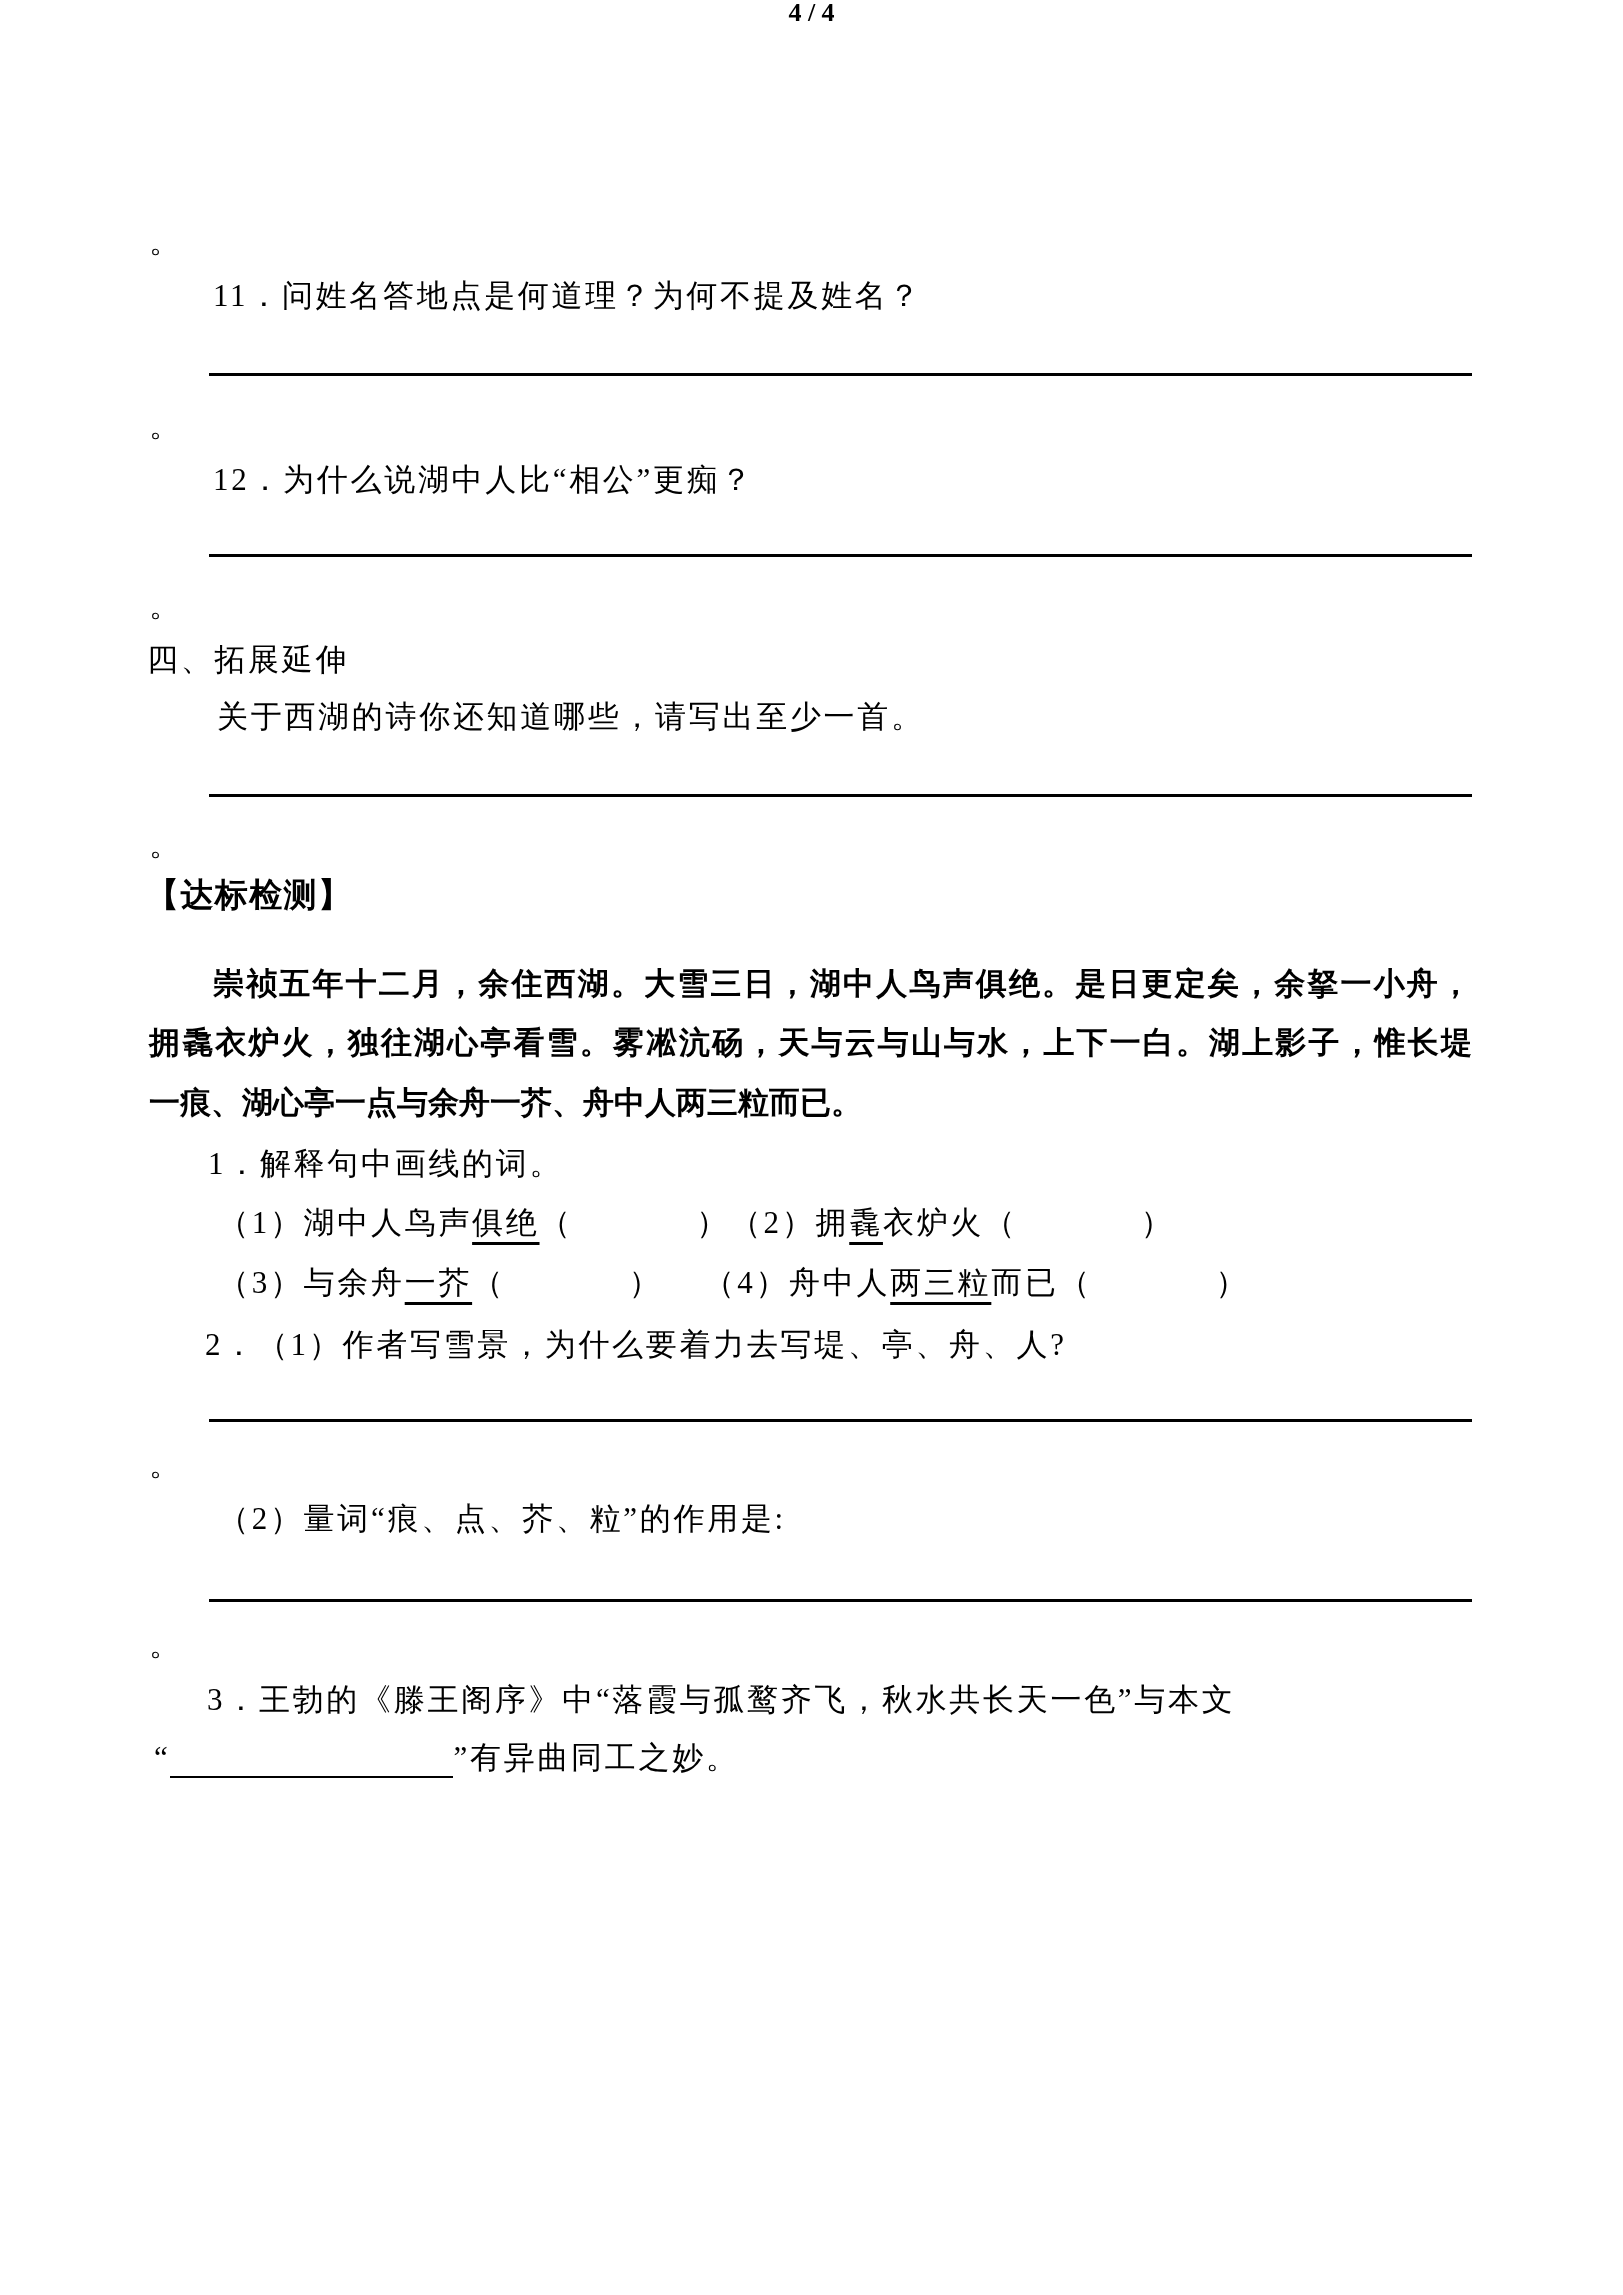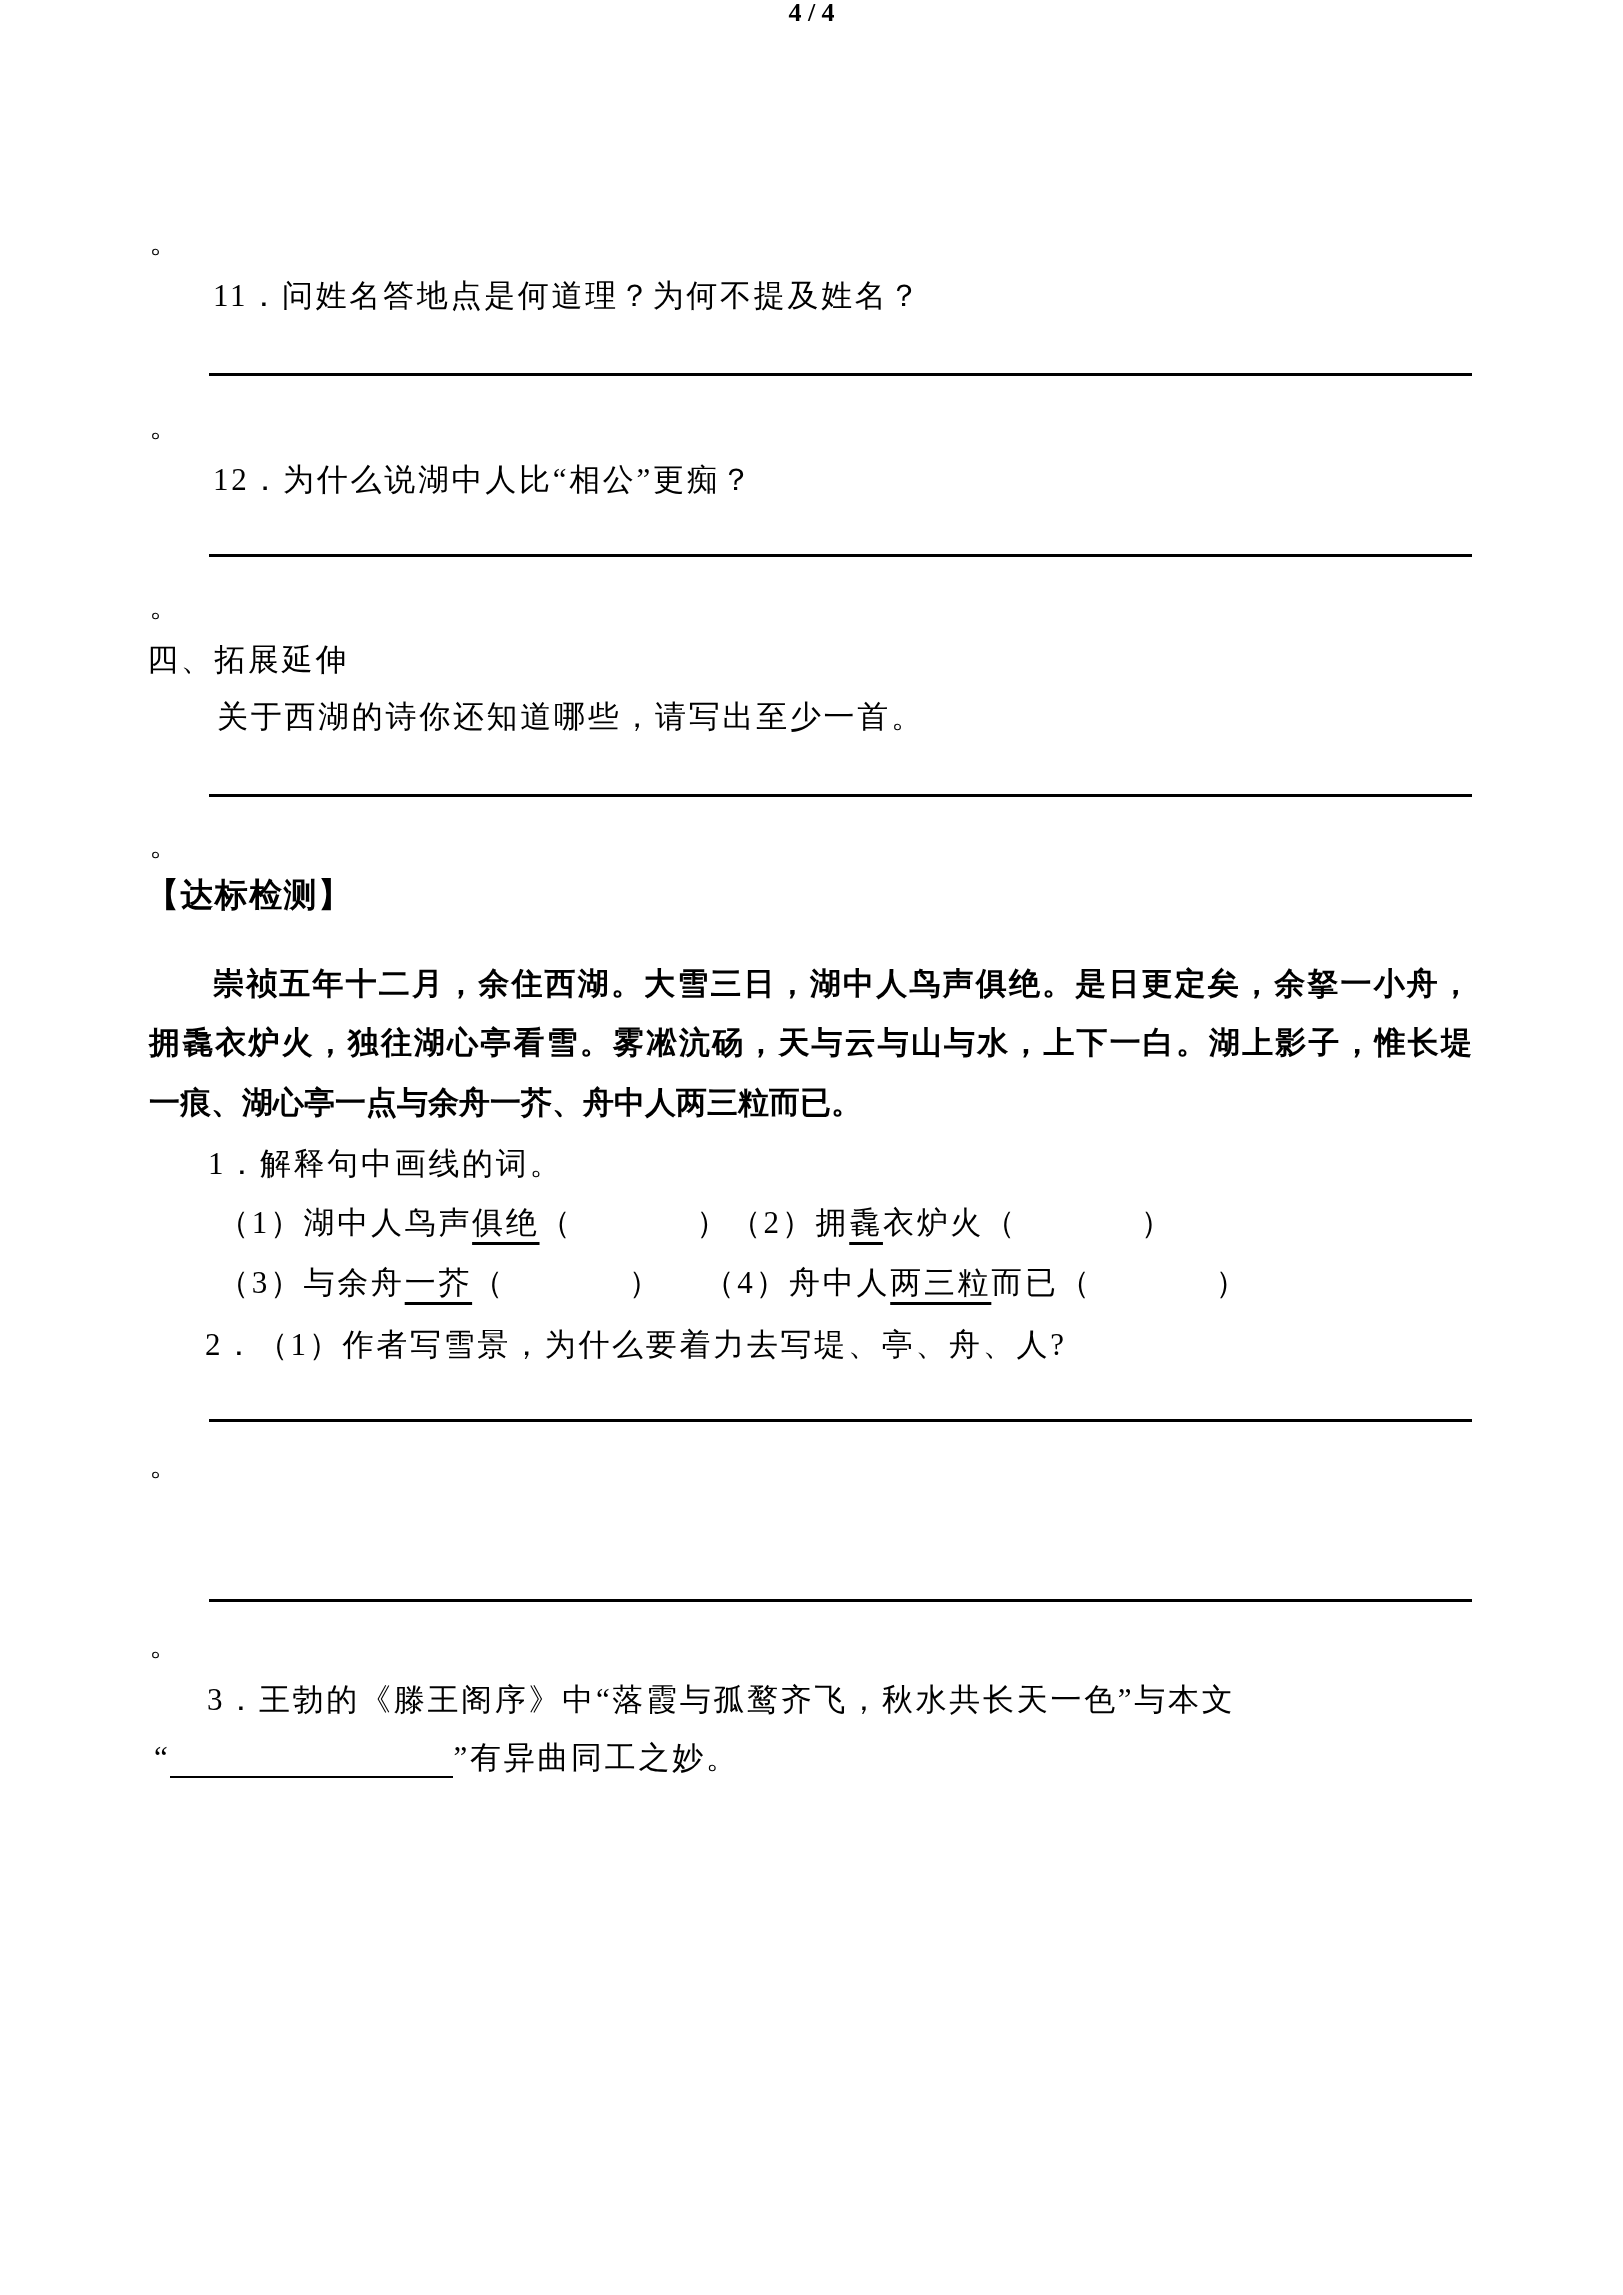--- a/index.html
+++ b/index.html
@@ -76,20 +76,21 @@
 
   <div class="abs" style="left:218px; top:1207px;"><span>（1）湖中人鸟声</span><span class="u">俱绝</span><span>（</span><span class="blank"></span><span>）</span><span>（2）拥</span><span class="u">毳</span><span>衣炉火</span><span>（</span><span class="blank"></span><span>）</span></div>
 
   <div class="abs" style="left:218px; top:1267px;"><span>（3）与余舟</span><span class="u">一芥</span><span>（</span><span class="blank"></span><span>）</span><span class="gap"></span><span>（4）舟中人</span><span class="u">两三粒</span><span>而已</span><span>（</span><span class="blank"></span><span>）</span></div>
 
   <div class="abs" style="left:205px; top:1329px;">2．（1）作者写雪景，为什么要着力去写堤、亭、舟、人?</div>
   <div class="rule" style="left:209px; top:1419px; width:1263px;"></div>
 
   <div class="abs" style="left:149px; top:1449px;">。</div>
 
+  <div class="abs" style="left:218px; top:1503px;">（2）量词“痕、点、芥、粒”的作用是:</div>
   <div class="rule" style="left:209px; top:1599px; width:1263px;"></div>
 
   <div class="abs" style="left:149px; top:1629px;">。</div>
 
   <div class="abs" style="left:207px; top:1684px;">3．王勃的《滕王阁序》中“落霞与孤鹜齐飞，秋水共长天一色”与本文</div>
   <div class="abs" style="left:154px; top:1742px;"><span>“</span><span style="display:inline-block; width:283px; border-bottom:2.7px solid #000; vertical-align:-9.5px;"></span><span>”有异曲同工之妙。</span></div>
 
   <div class="footer">4 / 4</div>
 
 </div>

